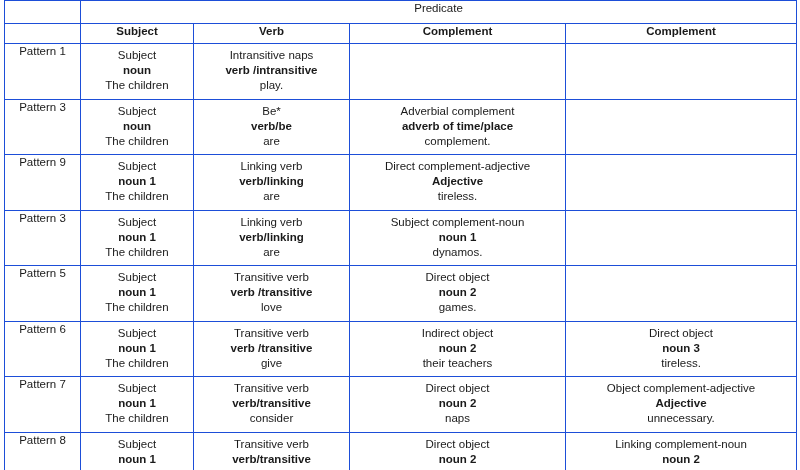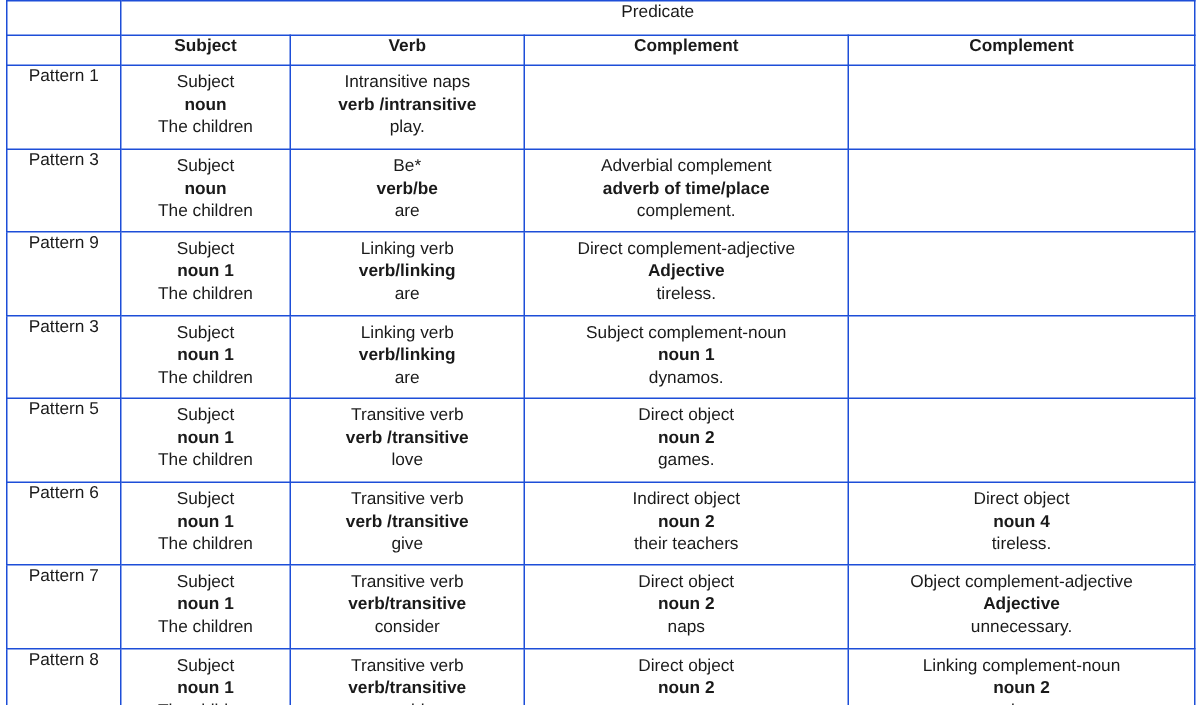--- a/index.html
+++ b/index.html
@@ -236,21 +236,21 @@
           <td>
             <div class="cellbox">
               <div class="line-plain">Indirect object</div>
               <div class="line-bold">noun 2</div>
               <div class="line-ital">their teachers</div>
             </div>
           </td>
           <td>
             <div class="cellbox">
               <div class="line-plain">Direct object</div>
-              <div class="line-bold">noun 4</div>
+              <div class="line-bold">noun 3</div>
               <div class="line-ital">tireless.</div>
             </div>
           </td>
         </tr>
         <tr>
           <td class="pattern-label">Pattern 7</td>
           <td>
             <div class="cellbox">
               <div class="line-plain">Subject</div>
               <div class="line-bold">noun 1</div>

